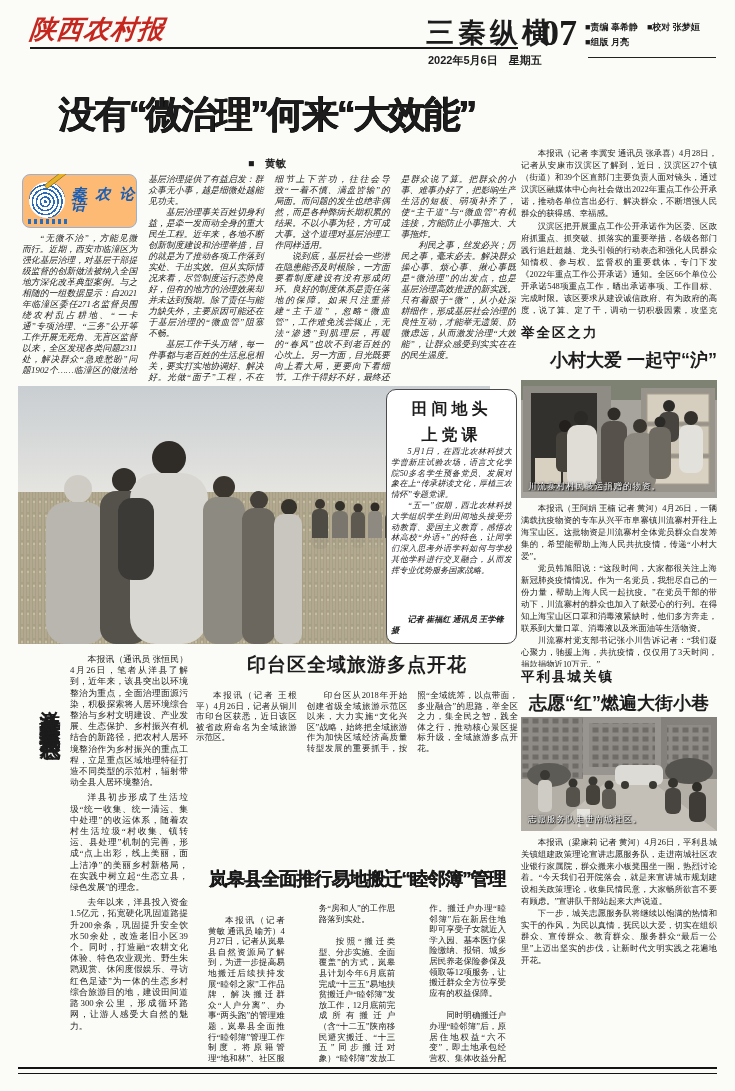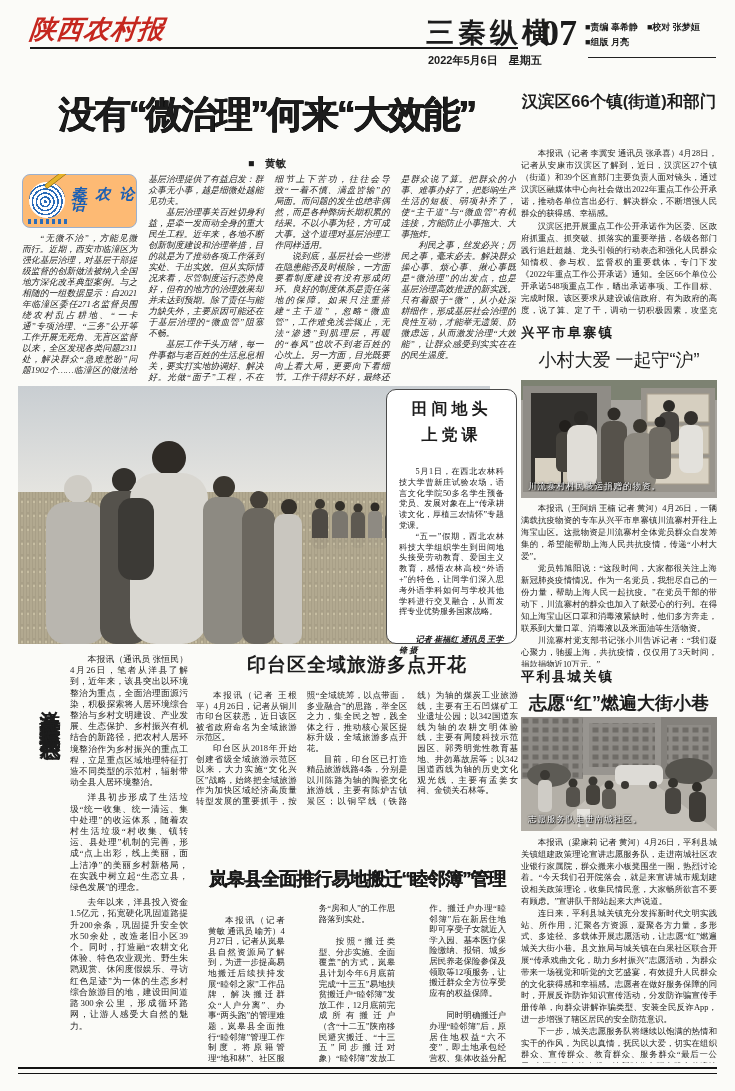--- a/index.html
+++ b/index.html
@@ -35,24 +35,24 @@
     font-style:italic;letter-spacing:2px;font-family:"Liberation Serif",serif;}
   .qn-ticks{position:absolute;left:5px;top:44px;width:40px;height:5px;
     background:repeating-linear-gradient(90deg,#2b6cb8 0 3px,transparent 3px 6px);}
   
   .photo{overflow:hidden;background:#b91c1c;}
   .photo svg{display:block;}
   .photo-caption{position:absolute;left:7px;bottom:5px;color:#fff;font-size:8.5px;letter-spacing:1px;
     text-shadow:0 0 2px #000,1px 1px 1px #000;font-family:"Liberation Serif",serif;}
   .main-photo{left:18px;top:386px;width:472px;height:258px;}
   .lecture-box{left:386px;top:389px;width:131px;height:255px;background:#fff;border:1.5px solid #4a4a4a;
-    border-radius:10px;padding:5px 12px;box-sizing:border-box;}
+    border-radius:10px;padding:5px 4px;box-sizing:border-box;}
   .lecture-title{font-size:16px;font-weight:900;text-align:center;letter-spacing:4px;line-height:24px;
     font-family:"Liberation Serif",serif;margin-top:2px;}
-  .lecture-body{margin-top:20px;font-size:8.2px;line-height:10.8px;text-align:justify;
+  .lecture-body{margin-top:0;font-style:italic;font-size:8.2px;line-height:10.8px;text-align:justify;
     overflow:hidden;height:168px;}
   .lecture-body p{margin:0;text-indent:2em;}
   .lecture-credit{font-style:italic;font-size:8.2px;line-height:10.8px;text-indent:2em;font-weight:700;}
   
   .v-headline{left:22px;top:694px;height:372px;width:42px;writing-mode:vertical-rl;font-size:21px;
     font-weight:900;letter-spacing:2px;font-family:"Liberation Sans",sans-serif;}
   .yangxian-body{left:66px;top:650px;width:126px;height:414px;font-size:8.8px;line-height:11.2px;
     text-align:justify;overflow:hidden;}
   .yangxian-body p{margin:4px;text-indent:2em;}
   
@@ -68,21 +68,21 @@
     font-size:8.5px;line-height:10.6px;text-align:justify;overflow:hidden;}
   .langao-body p{margin:12px;text-indent:2em;}
   
   .hanbin-headline{left:521px;top:88px;width:196px;text-align:center;font-size:16.5px;font-weight:900;
     line-height:27px;font-family:"Liberation Sans",sans-serif;}
   .hanbin-body{left:521px;top:148px;width:196px;height:170px;font-size:8.4px;line-height:12.1px;
     text-align:justify;overflow:hidden;}
   .hanbin-body p{margin:0;text-indent:2em;}
   .kicker{font-size:13.5px;font-weight:900;letter-spacing:2px;font-family:"Liberation Serif",serif;}
   .xingping-kicker{left:521px;top:324px;}
-  .xingping-headline{left:521px;top:348px;width:196px;text-align:center;font-size:18px;font-weight:400;
+  .xingping-headline{left:521px;top:348px;width:196px;text-align:right;font-size:18px;font-weight:700;
     font-family:"Liberation Sans",sans-serif;}
   .truck-photo{left:521px;top:380px;width:196px;height:118px;}
   .xingping-body{left:521px;top:503px;width:196px;height:164px;font-size:8.4px;line-height:12px;
     text-align:justify;overflow:hidden;}
   .xingping-body p{margin:0;text-indent:2em;}
   .pingli-kicker{left:521px;top:668px;}
   .pingli-headline{left:521px;top:691px;width:196px;text-align:center;font-size:18px;font-weight:900;
     font-family:"Liberation Sans",sans-serif;}
   .courtyard-photo{left:521px;top:717px;width:196px;height:114px;}
   .pingli-body{left:521px;top:837px;width:196px;height:226px;font-size:8.4px;line-height:11.8px;
@@ -196,39 +196,37 @@
   <div class="abs yangxian-body">
       <p>本报讯（通讯员 张恒民）4月26日，笔者从洋县了解到，近年来，该县突出以环境整治为重点，全面治理面源污染，积极探索将人居环境综合整治与乡村文明建设、产业发展、生态保护、乡村振兴有机结合的新路径，把农村人居环境整治作为乡村振兴的重点工程，立足重点区域地理特征打造不同类型的示范村，辐射带动全县人居环境整治。</p>
       <p>洋县初步形成了生活垃圾“统一收集、统一清运、集中处理”的收运体系，随着农村生活垃圾“村收集、镇转运、县处理”机制的完善，形成“点上出彩，线上美丽，面上洁净”的美丽乡村新格局，在实践中树立起“生态立县，绿色发展”的理念。</p>
       <p>去年以来，洋县投入资金1.5亿元，拓宽硬化巩固道路提升200余条，巩固提升安全饮水50余处，改造老旧小区39个。同时，打造融“农耕文化体验、特色农业观光、野生朱鹮观赏、休闲度假娱乐、寻访红色足迹”为一体的生态乡村综合旅游目的地，建设田间道路300余公里，形成循环路网，让游人感受大自然的魅力。</p>
     </div>
 
   <div class="abs yintai-headline">印台区全域旅游多点开花</div>
   <div class="abs yintai-body">
       <p>本报讯（记者 王根平）4月26日，记者从铜川市印台区获悉，近日该区被省政府命名为全域旅游示范区。</p>
       <p>印台区从2018年开始创建省级全域旅游示范区以来，大力实施“文化兴区”战略，始终把全域旅游作为加快区域经济高质量转型发展的重要抓手，按照“全域统筹，以点带面，多业融合”的思路，举全区之力，集全民之智，践全体之行，推动核心景区提标升级，全域旅游多点开花。</p>
-      <p>目前，印台区已打造精品旅游线路4条，分别是以川陈路为轴的陶瓷文化旅游线，主要有陈炉古镇景区；以铜罕线（铁路线）为轴的煤炭工业旅游线，主要有王石凹煤矿工业遗址公园；以342国道东线为轴的农耕文明体验线，主要有周陵科技示范园区、郭秀明党性教育基地、井勿幕故居等；以342国道西线为轴的历史文化观光线，主要有孟姜女祠、金锁关石林等。</p>
     </div>
 
   <div class="abs langao-headline">岚皋县全面推行易地搬迁“睦邻簿”管理</div>
   <div class="abs langao-body">
       <p>本报讯（记者 黄敏 通讯员 喻芳）4月27日，记者从岚皋县自然资源局了解到，为进一步提高易地搬迁后续扶持发展“睦邻之家”工作品牌，解决搬迁群众“人户分离”、办事“两头跑”的管理难题，岚皋县全面推行“睦邻簿”管理工作制度，将原籍管理“地和林”、社区服务“房和人”的工作思路落到实处。</p>
       <p>按照“搬迁类型、分步实施、全面覆盖”的方式，岚皋县计划今年6月底前完成“十三五”易地扶贫搬迁户“睦邻簿”发放工作，12月底前完成所有搬迁户（含“十二五”陕南移民避灾搬迁、“十三五”同步搬迁对象）“睦邻簿”发放工作。搬迁户办理“睦邻簿”后在新居住地即可享受子女就近入学入园、基本医疗保险缴纳、报销、城乡居民养老保险参保及领取等12项服务，让搬迁群众全方位享受应有的权益保障。</p>
       <p>同时明确搬迁户办理“睦邻簿”后，原居住地权益“六不变”，即土地承包经营权、集体收益分配权和分红权不变；种粮、良种、农贸等补贴不变；林地使用权及林木所有权不变，退耕还林补助和公益林生态效益补偿基金等补助，以及自有林木采伐、利用的申请许可权利不变；土地、林地、荒山的确权办证权利不变；承包的土地、荒山等资源自愿流转权利及已发征收补偿权利不变；履行户籍所在地与土地承包相关的各项义务不变。</p>
     </div>
 
   <div class="abs hanbin-headline">
-    <div>汉滨区66个镇(街道)和部门</div>
   </div>
   <div class="abs hanbin-body">
       <p>本报讯（记者 李冀安 通讯员 张承喜）4月28日，记者从安康市汉滨区了解到，近日，汉滨区27个镇（街道）和39个区直部门主要负责人面对镜头，通过汉滨区融媒体中心向社会做出2022年重点工作公开承诺，推动各单位言出必行、解决群众，不断增强人民群众的获得感、幸福感。</p>
       <p>汉滨区把开展重点工作公开承诺作为区委、区政府抓重点、抓突破、抓落实的重要举措，各级各部门践行追赶超越、龙头引领的行动表态和强化人民群众知情权、参与权、监督权的重要载体，专门下发《2022年重点工作公开承诺》通知。全区66个单位公开承诺548项重点工作，晒出承诺事项、工作目标、完成时限。该区要求从建设诚信政府、有为政府的高度，说了算、定了干，调动一切积极因素，攻坚克难，责任夯实到人，任务细化到月，抓好公开承诺事项落实。同时，结合市区年度重点工作和行业部门下达的指标任务，盯紧目标，进一步梳理细化。</p>
     </div>
 
-  <div class="abs kicker xingping-kicker">兴平市阜寨镇</div>
+  <div class="abs kicker xingping-kicker">举全区之力</div>
   <div class="abs xingping-headline">小村大爱 一起守“沪”</div>
   <div class="abs photo truck-photo">
     <svg width="196" height="118" viewBox="0 0 196 118">
       <rect width="196" height="118" fill="#a7a49e"></rect>
       <rect x="0" y="0" width="196" height="20" fill="#7d8272"></rect>
       <ellipse cx="40" cy="16" rx="30" ry="9" fill="#8a8f7c"></ellipse>
       <rect x="2" y="6" width="88" height="106" fill="#8f8c86"></rect>
       <rect x="10" y="13" width="66" height="92" fill="#33312e"></rect>
       <rect x="14" y="78" width="26" height="26" fill="#d8d1c2"></rect>
       <rect x="42" y="84" width="24" height="20" fill="#c9c2b2"></rect>
@@ -294,18 +292,17 @@
       <circle cx="176" cy="70" r="5" fill="#2f2d28"></circle>
         <rect x="168" y="75" width="17" height="30" rx="6" fill="#3f3c37"></rect>
       <rect x="56" y="92" width="13" height="11" fill="#e8e6e1"></rect>
       <rect x="57" y="103" width="2.5" height="7" fill="#dcdad5"></rect>
         <rect x="65" y="103" width="2.5" height="7" fill="#dcdad5"></rect>
     </svg>
     <div class="photo-caption">志愿服务队走进南城社区。</div>
   </div>
   <div class="abs pingli-body">
       <p>本报讯（梁康莉 记者 黄河）4月26日，平利县城关镇组建政策理论宣讲志愿服务队，走进南城社区农业银行家属院，群众搬来小板凳围坐一圈，热烈讨论着。“今天我们召开院落会，就是来宣讲城市规划建设相关政策理论，收集民情民意，大家畅所欲言不要有顾虑。”宣讲队干部站起来大声说道。</p>
-      <p>连日来，平利县城关镇充分发挥新时代文明实践站、所作用，汇聚各方资源，凝聚各方力量，多形式、多途径、多载体开展志愿活动，让志愿“红”燃遍城关大街小巷。县文旅局与城关镇在白果社区联合开展“传承戏曲文化，助力乡村振兴”志愿活动，为群众带来一场视觉和听觉的文艺盛宴，有效提升人民群众的文化获得感和幸福感。志愿者在做好服务保障的同时，开展反诈防诈知识宣传活动，分发防诈骗宣传手册传单，向群众讲解诈骗类型、安装全民反诈App，进一步增强了辖区居民的安全防范意识。</p>
       <p>下一步，城关志愿服务队将继续以饱满的热情和实干的作风，为民以真情，抚民以大爱，切实在组织群众、宣传群众、教育群众、服务群众“最后一公里”上迈出坚实的步伐，让新时代文明实践之花遍地开花。</p>
     </div>
 
   <div class="abs bottom-rule"></div>
 </div>
 
 </body></html>

